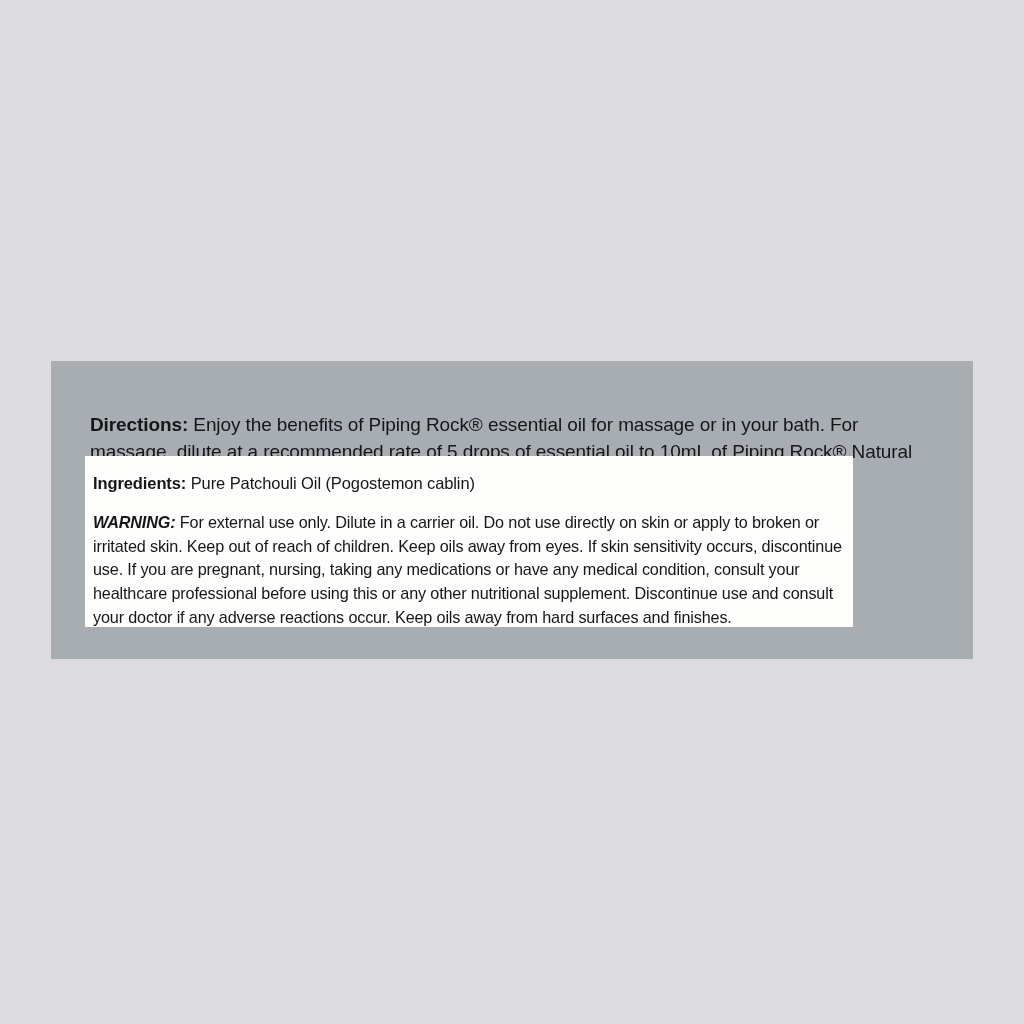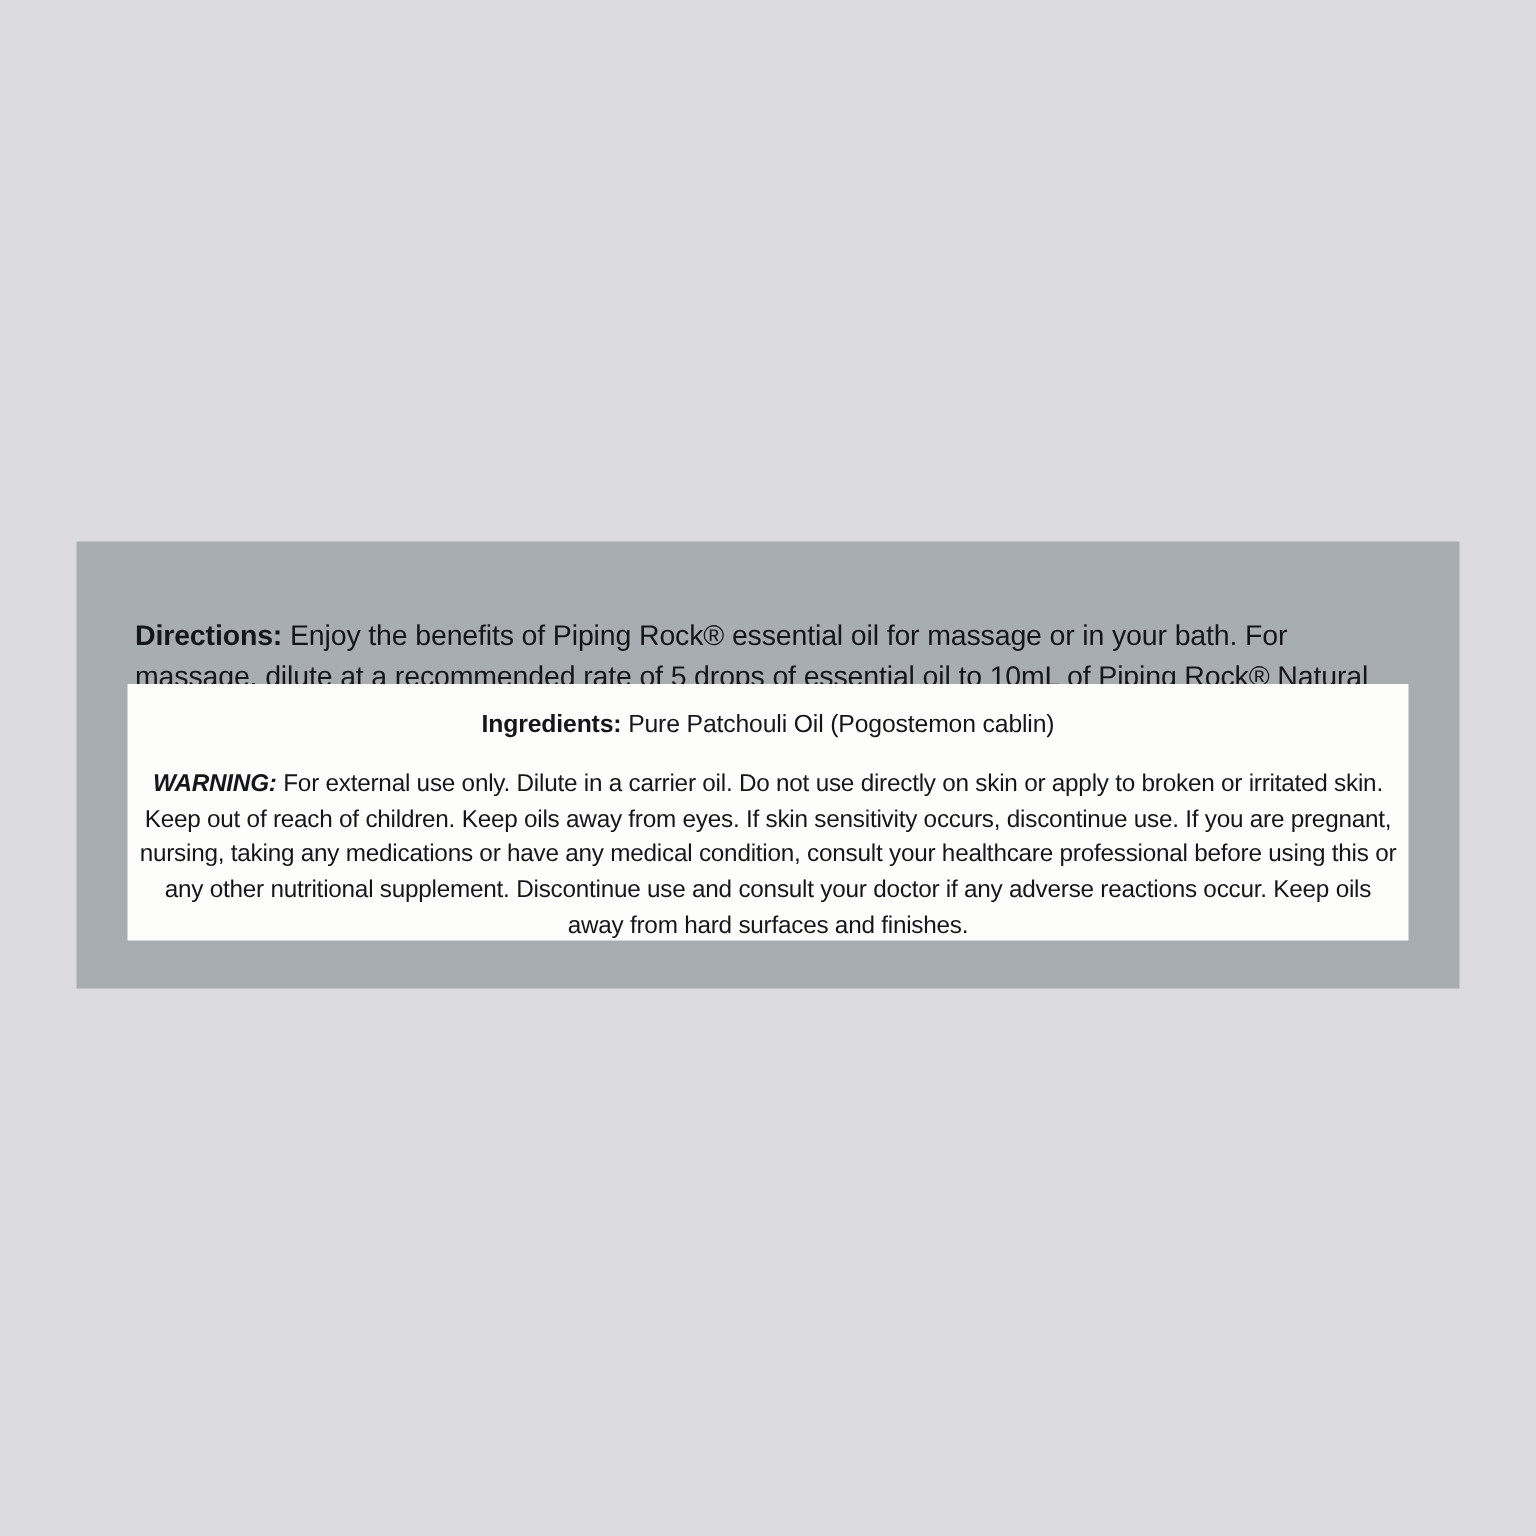--- a/index.html
+++ b/index.html
@@ -36,26 +36,25 @@
   }
 
   #directions-block .lead {
     font-weight: bold;
   }
 
   #ingredients-card {
     position: absolute;
     left: 34px;
     top: 95px;
-    width: 854px;
+    width: 768px;
     height: 171px;
     background: #fdfdfb;
     box-sizing: border-box;
     padding: 16px 8px 10px 8px;
-    text-align: center;
   }
 
   #ingredients-line {
     color: #14161a;
     font-size: 16.5px;
     line-height: 1.4;
     letter-spacing: -0.1px;
     margin: 0 0 16px 0;
   }
 

